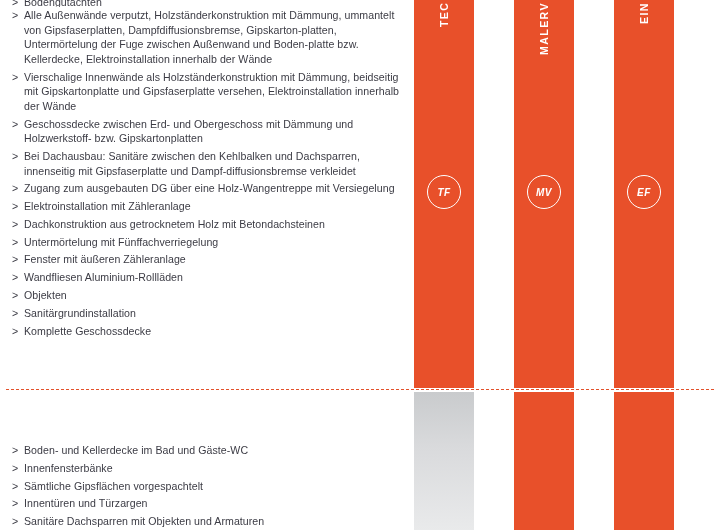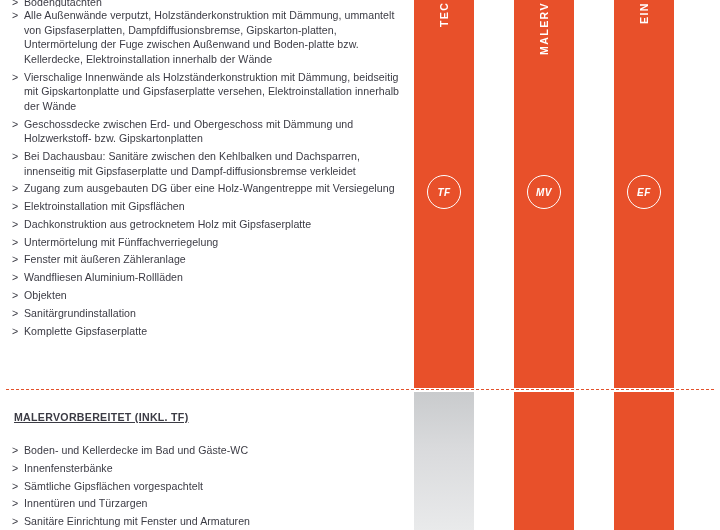--- a/index.html
+++ b/index.html
@@ -172,25 +172,25 @@
         <li class="bullet">
           <span class="mark">&gt;</span>
           <span class="txt">Bei Dachausbau: Sanitäre zwischen den Kehlbalken und Dachsparren, innenseitig mit Gipsfaserplatte und Dampf-diffusionsbremse verkleidet</span>
         </li>
         <li class="bullet">
           <span class="mark">&gt;</span>
           <span class="txt">Zugang zum ausgebauten DG über eine Holz-Wangentreppe mit Versiegelung</span>
         </li>
         <li class="bullet">
           <span class="mark">&gt;</span>
-          <span class="txt">Elektroinstallation mit Gipsflächen</span>
-        </li>
-        <li class="bullet">
-          <span class="mark">&gt;</span>
-          <span class="txt">Dachkonstruktion aus getrocknetem Holz mit Gipsfaserplatte</span>
+          <span class="txt">Elektroinstallation mit Zähleranlage</span>
+        </li>
+        <li class="bullet">
+          <span class="mark">&gt;</span>
+          <span class="txt">Dachkonstruktion aus getrocknetem Holz mit Betondachsteinen</span>
         </li>
         <li class="bullet">
           <span class="mark">&gt;</span>
           <span class="txt">Untermörtelung mit Fünffachverriegelung</span>
         </li>
         <li class="bullet">
           <span class="mark">&gt;</span>
           <span class="txt">Fenster mit äußeren Zähleranlage</span>
         </li>
         <li class="bullet">
@@ -200,46 +200,45 @@
         <li class="bullet">
           <span class="mark">&gt;</span>
           <span class="txt">Objekten</span>
         </li>
         <li class="bullet">
           <span class="mark">&gt;</span>
           <span class="txt">Sanitärgrundinstallation</span>
         </li>
         <li class="bullet">
           <span class="mark">&gt;</span>
-          <span class="txt">Komplette Gipsfaserplatte</span>
+          <span class="txt">Komplette Geschossdecke</span>
         </li>
       </ul>
 
-    <div class="section-head" id="section-head" style="position:absolute; left:2px; top:411px;">MALERVORBEREITET (INKL. TF)</div>
 
     <ul class="bullet-list" id="list-bottom" style="position:absolute; left:0; top:443px; width:390px;">
         <li class="bullet">
           <span class="mark">&gt;</span>
           <span class="txt">Boden- und Kellerdecke im Bad und Gäste-WC</span>
         </li>
         <li class="bullet">
           <span class="mark">&gt;</span>
           <span class="txt">Innenfensterbänke</span>
         </li>
         <li class="bullet">
           <span class="mark">&gt;</span>
           <span class="txt">Sämtliche Gipsflächen vorgespachtelt</span>
         </li>
         <li class="bullet">
           <span class="mark">&gt;</span>
           <span class="txt">Innentüren und Türzargen</span>
         </li>
         <li class="bullet">
           <span class="mark">&gt;</span>
-          <span class="txt">Sanitäre Einrichtung mit Fenster und Armaturen</span>
+          <span class="txt">Sanitäre Dachsparren mit Objekten und Armaturen</span>
         </li>
       </ul>
   </div>
 
   <div class="dashed-sep" style="top:389px; left:6px;"></div>
 
   <div class="bar" style="left:414px;">
     <div class="bar-top">
       <div class="bar-label">TEC</div>
       <div class="badge">TF</div>

